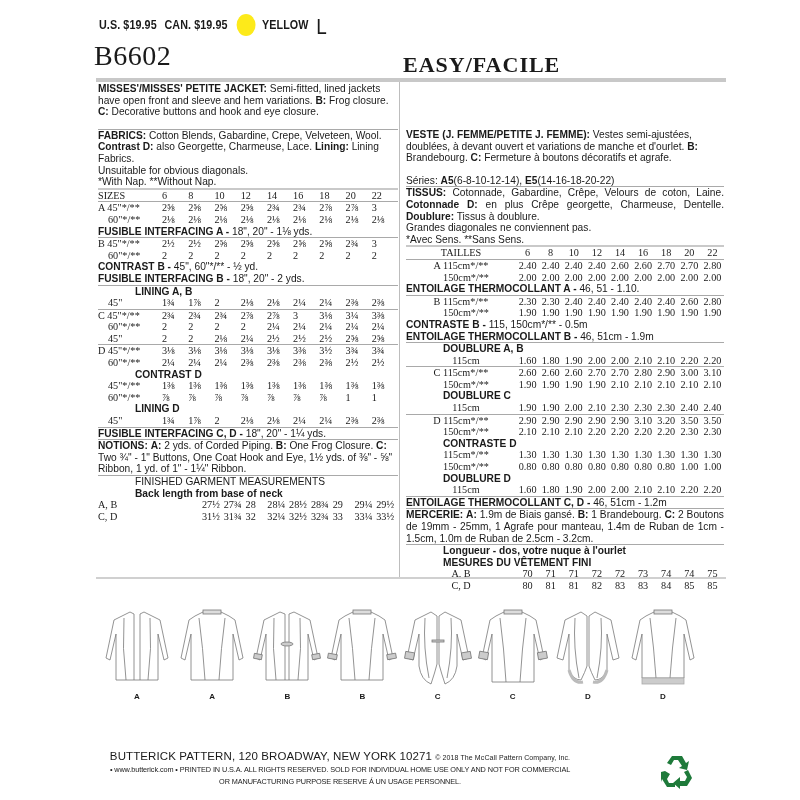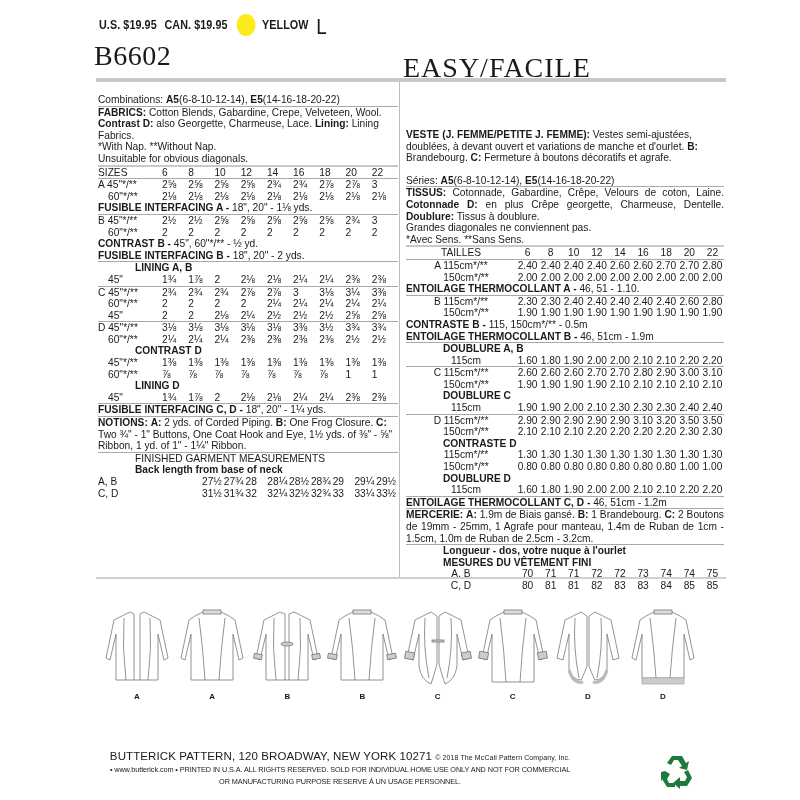--- a/index.html
+++ b/index.html
@@ -5,35 +5,35 @@
   * { box-sizing: border-box; margin: 0; padding: 0; }
   html, body { width: 800px; height: 800px; background: #ffffff; overflow: hidden; }
   body { font-family: "Liberation Sans", sans-serif; color: #1a1a1a; position: relative; }
 
   .top-row { position: absolute; left: 99px; top: 14px; height: 22px; display: flex; align-items: center; font-family: "Liberation Sans", sans-serif; font-weight: bold; font-size: 12.5px; letter-spacing: 0.1px; transform: scaleX(0.86); transform-origin: left center; }
   .top-row .gap { display: inline-block; width: 9px; }
   .dot { display: inline-block; width: 22px; height: 22px; border-radius: 50%; background: #fdea1a; margin: 0 8px 0 10px; }
   .size-letter { font-weight: normal; font-size: 22px; margin-left: 9px; position: relative; top: 2px; }
 
   .pattern-no { position: absolute; left: 94px; top: 36px; font-family: "Liberation Serif", serif; font-size: 28px; line-height: 40px; letter-spacing: 0.5px; }
-  .easy { position: absolute; left: 403px; top: 52px; font-family: "Liberation Serif", serif; font-size: 28px; font-weight: normal; letter-spacing: 1px; }
+  .easy { position: absolute; left: 403px; top: 52px; font-family: "Liberation Serif", serif; font-size: 22px; font-weight: bold; letter-spacing: 1px; }
 
   .head-rule { position: absolute; left: 96px; top: 78px; width: 630px; height: 4px; background: #c8c8c8; }
   .col-rule { position: absolute; left: 399px; top: 82px; width: 1px; height: 495px; background: #bdbdbd; }
 
   .col { position: absolute; top: 83px; width: 300px; font-size: 10.2px; line-height: 11.6px; }
   .col.en { left: 98px; }
   .col.fr { left: 406px; width: 318px; margin-top: 46px; }
   .col p { margin: 0; }
   .col b { font-weight: bold; }
   .spacer { height: 11px; }
   .rule { border-top: 1px solid #a9a9a9; }
   .rule-thick { border-top: 2px solid #c9c9c9; }
 
-  .grid { display: grid; grid-template-columns: 64px repeat(9, 1fr); }
+  .grid { display: grid; grid-template-columns: 64px repeat(9, 1fr); font-family: Liberation Serif, serif; }
   .fr .grid { grid-template-columns: 73px repeat(9, 1fr); }
   .grid span { white-space: nowrap; }
   .grid .lbl { white-space: nowrap; }
   .ind { padding-left: 10px; }
   .hd { font-weight: bold; padding-left: 37px; }
 
   .meas .grid { grid-template-columns: 104px repeat(9, 1fr); }
   .fr.meas-wrap .grid { grid-template-columns: 110px repeat(9, 1fr); text-align: center; }
 
   .bottom-rule { position: absolute; left: 96px; top: 577px; width: 630px; height: 2px; background: #d0d0d0; }
@@ -59,36 +59,39 @@
   <span class="dot"></span>
   <span>YELLOW</span>
   <span class="size-letter">L</span>
 </div>
 <div class="pattern-no">B6602</div>
 <div class="easy">EASY/FACILE</div>
 <div class="head-rule"></div>
 <div class="col-rule"></div>
 
 <div class="col en">
+  <p>
+    <b>MISSES'/MISSES' PETITE JACKET:</b>
+    <span>Semi-fitted, lined jackets have open front and sleeve and hem variations.</span>
+    <b>B:</b>
+    <span>Frog closure.</span>
+    <b>C:</b>
+    <span>Decorative buttons and hook and eye closure.</span>
+  </p>
   <div class="spacer"></div>
-  <p class="rule-thick" style="border-top:none">
-    <span>Combinations:</span>
-    <b>A5</b><span>(6-8-10-12-14),</span>
-    <b>E5</b><span>(14-16-18-20-22)</span>
-  </p>
   <p class="rule">
     <b>FABRICS:</b>
     <span>Cotton Blends, Gabardine, Crepe, Velveteen, Wool.</span>
     <b>Contrast D:</b>
     <span>also Georgette, Charmeuse, Lace.</span>
     <b>Lining:</b>
     <span>Lining Fabrics.</span>
   </p>
+  <p>Unsuitable for obvious diagonals.</p>
   <p>*With Nap. **Without Nap.</p>
-  <p>Unsuitable for obvious diagonals.</p>
 
   <div class="grid rule-thick">
     <span class="lbl">SIZES</span>
     <span>6</span>
       <span>8</span>
       <span>10</span>
       <span>12</span>
       <span>14</span>
       <span>16</span>
       <span>18</span>

